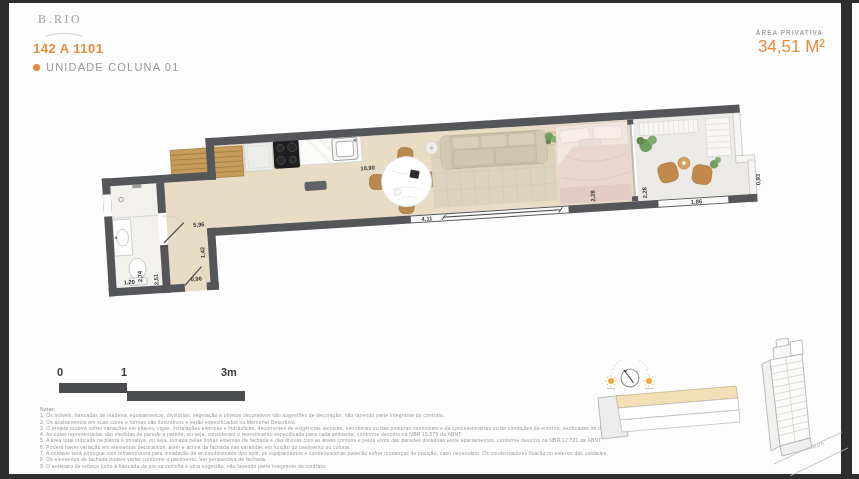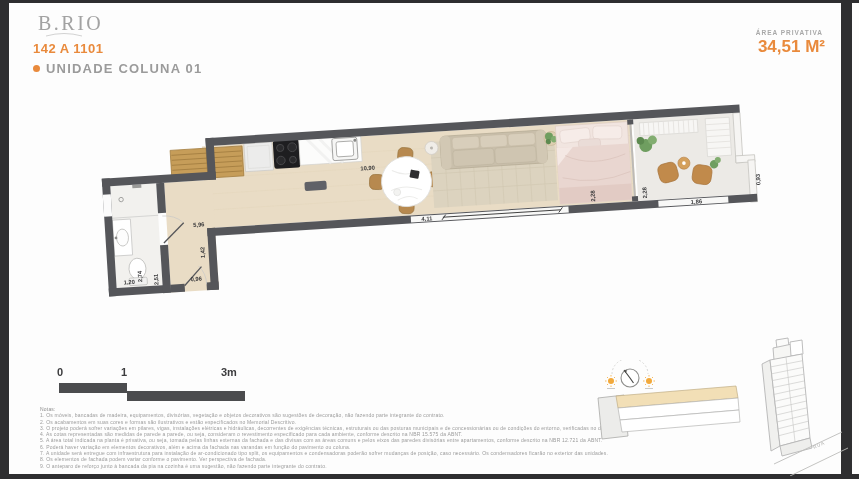--- a/index.html
+++ b/index.html
@@ -4,29 +4,29 @@
 <style>
   html,body{margin:0;padding:0;background:#fff;}
   .page{position:relative;width:859px;height:479px;background:#fdfdfd;overflow:hidden;
         font-family:"Liberation Sans",sans-serif;}
   .bar{position:absolute;background:#2e2e30;}
   .bar-left{left:0;top:0;width:9px;height:479px;}
   .bar-right{left:841px;top:0;width:11px;height:479px;}
   .bar-top{left:0;top:0;width:859px;height:3px;}
   .bar-bottom{left:0;top:474px;width:859px;height:5px;}
   .logo{position:absolute;left:38px;top:12px;color:#a2a2a2;font-family:"Liberation Serif",serif;
-        font-size:20px;letter-spacing:2.5px;font-weight:500;}
+        font-size:12px;letter-spacing:2.5px;font-weight:500;}
   .flourish{position:absolute;left:44px;top:31px;}
   .unit-code{position:absolute;left:33px;top:41px;color:#e98a3c;font-size:13px;font-weight:bold;letter-spacing:.5px;}
   .unit-row{position:absolute;left:33px;top:61px;display:flex;align-items:center;gap:6px;}
   .bullet{width:7px;height:7px;border-radius:50%;background:#e98a3c;}
-  .unit-label{color:#9b9b9b;font-size:13px;font-weight:bold;letter-spacing:1.2px;}
+  .unit-label{color:#9b9b9b;font-size:11px;font-weight:normal;letter-spacing:1.2px;}
   .area-label{position:absolute;right:36px;top:29px;color:#a8a8a8;font-size:6.5px;font-weight:bold;
         letter-spacing:1px;text-align:right;}
-  .area-value{position:absolute;right:34px;top:37px;color:#e98a3c;font-size:17px;font-weight:bold;text-align:right;}
+  .area-value{position:absolute;right:34px;top:37px;color:#e98a3c;font-size:17px;font-weight:normal;text-align:right;}
   .plan-svg{position:absolute;left:98px;top:86px;}
   .scale-num{position:absolute;top:366px;color:#3c3c3e;font-size:11px;font-weight:bold;}
   .sb1{position:absolute;left:59px;top:383px;width:68px;height:10px;background:#4b4c4e;}
   .sb2{position:absolute;left:127px;top:391px;width:118px;height:10px;background:#4b4c4e;}
   .notes{position:absolute;left:40px;top:406px;width:810px;color:#9b9b9b;font-size:5px;
          line-height:6.3px;letter-spacing:.2px;}
   .notes .title{color:#8d8d8d;}
   .compass-svg{position:absolute;left:600px;top:360px;}
   .keyplan-svg{position:absolute;left:590px;top:384px;}
   .tower-svg{position:absolute;left:740px;top:326px;}

